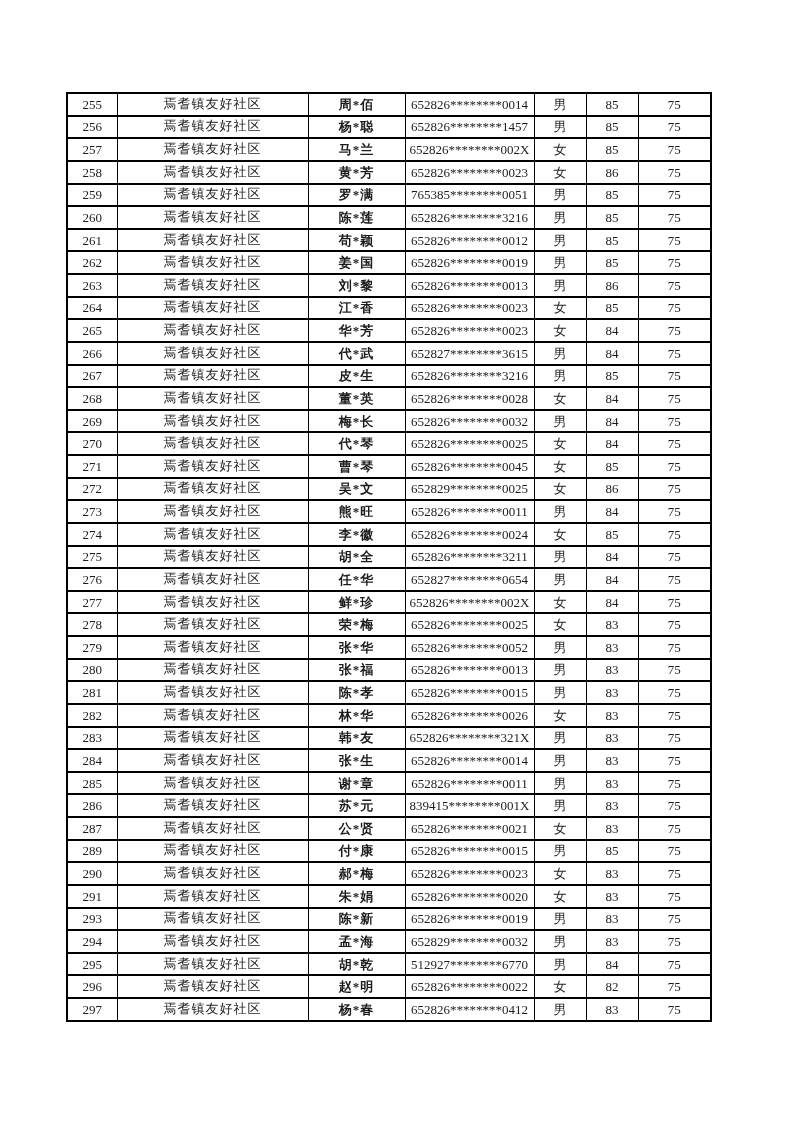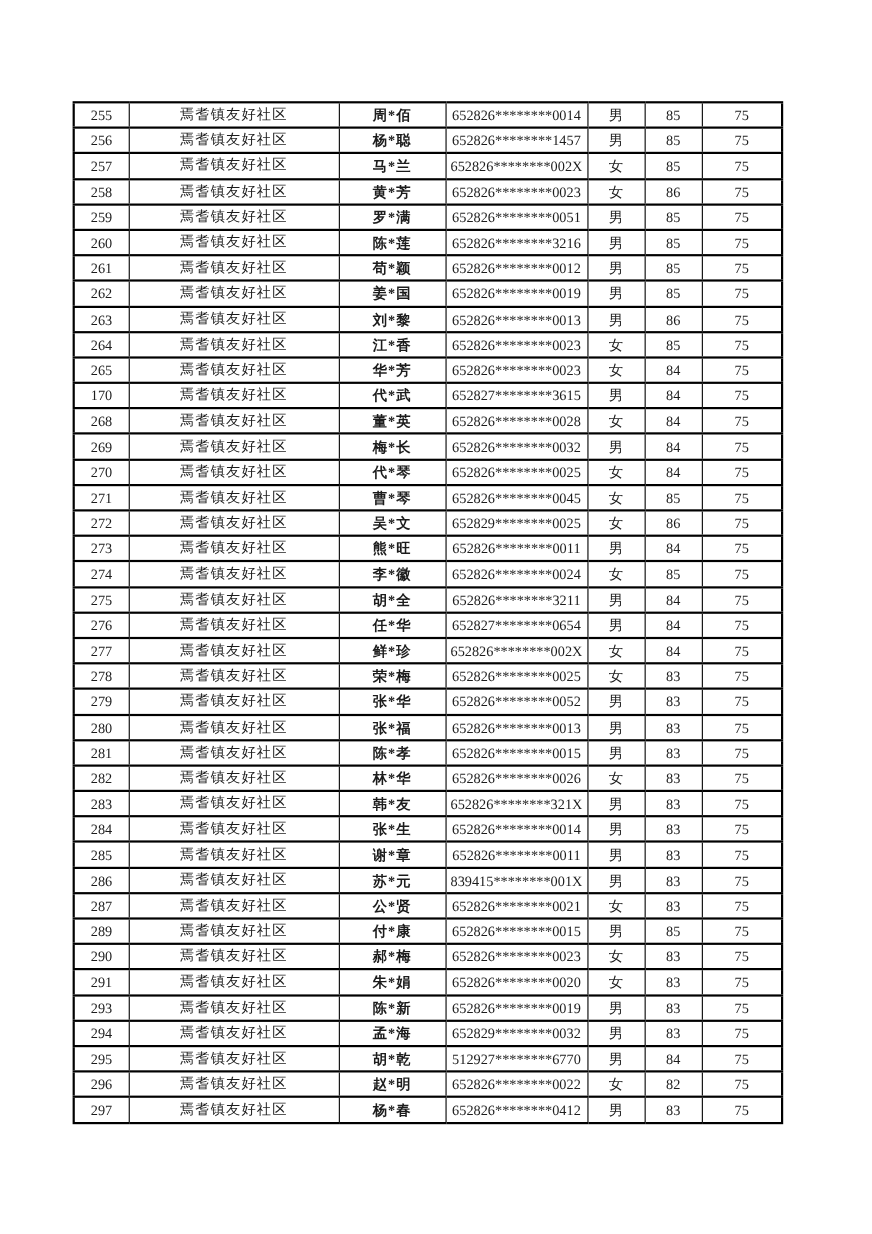--- a/index.html
+++ b/index.html
@@ -103,21 +103,21 @@
           <td class="col-name">黄*芳</td>
           <td class="col-id_number">652826********0023</td>
           <td class="col-gender">女</td>
           <td class="col-score_a">86</td>
           <td class="col-score_b">75</td>
         </tr>
         <tr>
           <td class="col-index">259</td>
           <td class="col-community">焉耆镇友好社区</td>
           <td class="col-name">罗*满</td>
-          <td class="col-id_number">652826********0051</td>
+          <td class="col-id_number">765385********0051</td>
           <td class="col-gender">男</td>
           <td class="col-score_a">85</td>
           <td class="col-score_b">75</td>
         </tr>
         <tr>
           <td class="col-index">260</td>
           <td class="col-community">焉耆镇友好社区</td>
           <td class="col-name">陈*莲</td>
           <td class="col-id_number">652826********3216</td>
           <td class="col-gender">男</td>
@@ -163,26 +163,35 @@
         <tr>
           <td class="col-index">265</td>
           <td class="col-community">焉耆镇友好社区</td>
           <td class="col-name">华*芳</td>
           <td class="col-id_number">652826********0023</td>
           <td class="col-gender">女</td>
           <td class="col-score_a">84</td>
           <td class="col-score_b">75</td>
         </tr>
         <tr>
-          <td class="col-index">170</td>
+          <td class="col-index">266</td>
           <td class="col-community">焉耆镇友好社区</td>
           <td class="col-name">代*武</td>
           <td class="col-id_number">652827********3615</td>
           <td class="col-gender">男</td>
           <td class="col-score_a">84</td>
+          <td class="col-score_b">75</td>
+        </tr>
+        <tr>
+          <td class="col-index">267</td>
+          <td class="col-community">焉耆镇友好社区</td>
+          <td class="col-name">皮*生</td>
+          <td class="col-id_number">652826********3216</td>
+          <td class="col-gender">男</td>
+          <td class="col-score_a">85</td>
           <td class="col-score_b">75</td>
         </tr>
         <tr>
           <td class="col-index">268</td>
           <td class="col-community">焉耆镇友好社区</td>
           <td class="col-name">董*英</td>
           <td class="col-id_number">652826********0028</td>
           <td class="col-gender">女</td>
           <td class="col-score_a">84</td>
           <td class="col-score_b">75</td>

